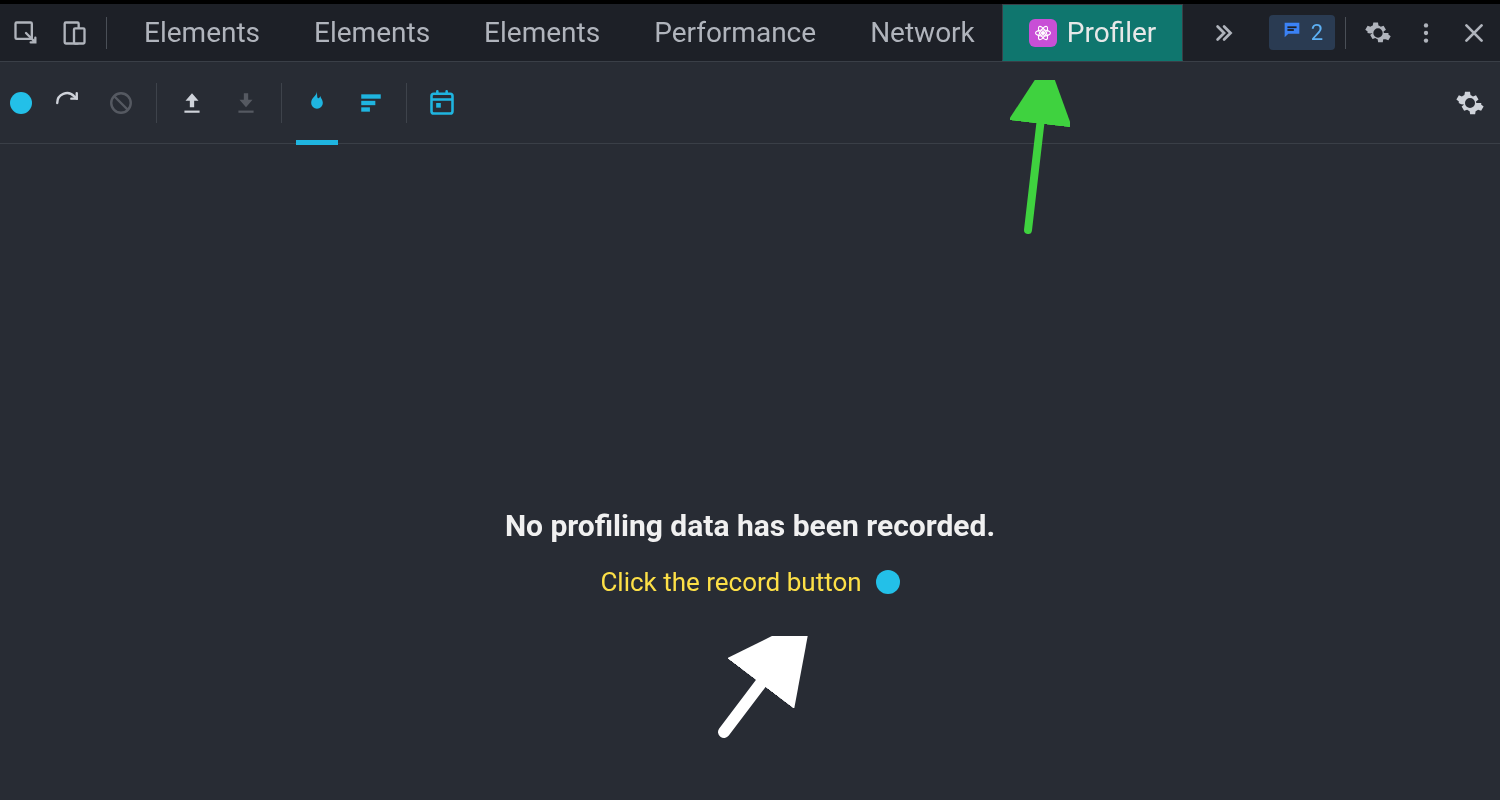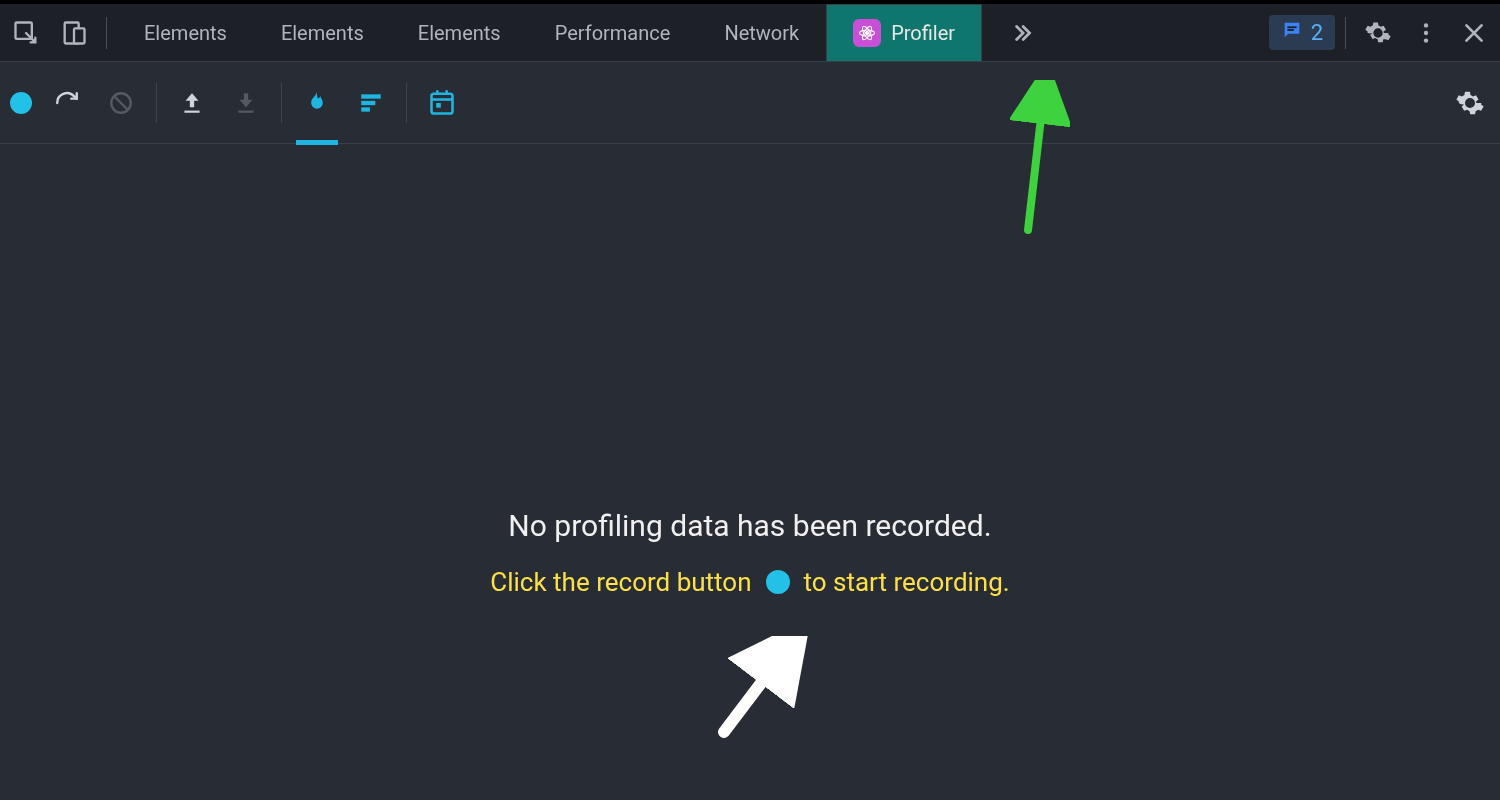--- a/index.html
+++ b/index.html
@@ -29,21 +29,21 @@
     cursor: pointer;
   }
   .topbar .divider {
     width: 1px; height: 32px; background: #4a4f57; margin: 0 6px;
   }
   .tablist { display: flex; align-items: stretch; height: 100%; }
   .tab {
     display: flex; align-items: center;
     padding: 0 26px;
     color: #b0b4bc;
-    font-size: 20px;
+    font-size: 28px;
     cursor: pointer;
     gap: 10px;
     border: 1px solid transparent;
   }
   .tab.active {
     background: #0f766e;
     color: #e8e8e8;
     border-left: 1px solid #3a3f47;
     border-right: 1px solid #3a3f47;
     border-top: 1px solid #3a3f47;
@@ -101,21 +101,21 @@
   
   .main {
     position: relative;
     height: calc(800px - 62px - 82px);
     display: flex; align-items: center; justify-content: center;
     flex-direction: column;
   }
   .msg-heading {
     color: #f0f0f0;
     font-size: 30px;
-    font-weight: 400;
+    font-weight: 700;
     margin-bottom: 24px;
     text-align: right;
   }
   .msg-sub {
     color: #fde047;
     font-size: 26px;
     display: flex; align-items: center; gap: 14px;
   }
   .msg-sub .dot {
     width: 24px; height: 24px; border-radius: 50%;
@@ -285,21 +285,20 @@
       <path d="M12 8a4 4 0 100 8 4 4 0 000-8zm9 4c0 .4 0 .8-.1 1.2l2 1.6-2 3.4-2.4-.9a7 7 0 01-2 1.2l-.4 2.5h-4l-.4-2.5a7 7 0 01-2-1.2l-2.4.9-2-3.4 2-1.6A7 7 0 013 12c0-.4 0-.8.1-1.2l-2-1.6 2-3.4 2.4.9a7 7 0 012-1.2L8 3h4l.4 2.5a7 7 0 012 1.2l2.4-.9 2 3.4-2 1.6c.1.4.2.8.2 1.2z"></path>
     </svg>
   </div>
 </div>
 
 <div class="main" style="padding-top:160px">
   <div class="msg-heading">No profiling data has been recorded.</div>
   <div class="msg-sub">
     <span>Click the record button</span>
     <span class="dot"></span>
-    <span>to start recording.</span>
   </div>
 </div>
 
 <svg class="arrow-green" width="60" height="160">
   <defs>
     <marker id="gArrow" markerWidth="8" markerHeight="8" refX="4" refY="4" orient="auto">
       <path d="M0 0 L8 4 L0 8 Z" fill="#3fd23f"></path>
     </marker>
   </defs>
   <line x1="18" y1="150" x2="34" y2="12" stroke="#3fd23f" stroke-width="8" marker-end="url(#gArrow)" stroke-linecap="round"></line>

